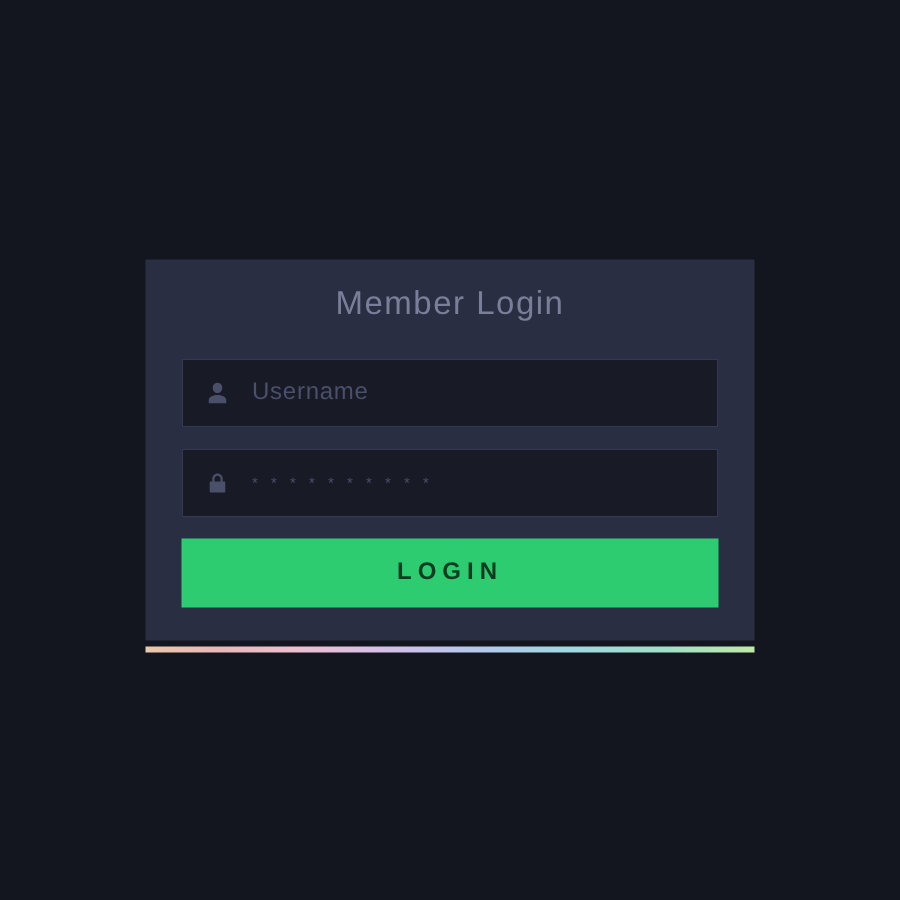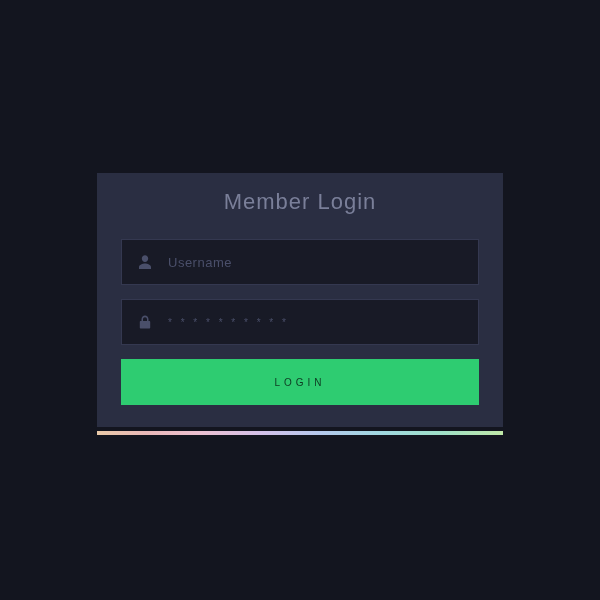--- a/index.html
+++ b/index.html
@@ -43,36 +43,36 @@
     width: 18px;
     margin-right: 14px;
   }
   .input-icon svg {
     width: 12px;
     height: 14px;
     fill: #4a4f6a;
   }
   .input-text {
     color: #4a4f6a;
-    font-size: 13px;
+    font-size: 16px;
     font-weight: 300;
     letter-spacing: 0.5px;
   }
   .input-text.dots {
     letter-spacing: 3px;
     font-size: 10px;
   }
   .login-button {
     width: 100%;
     height: 46px;
     background: #2ecc71;
     color: #0e3a22;
     border: none;
-    font-size: 10px;
-    font-weight: 400;
+    font-size: 16px;
+    font-weight: 700;
     letter-spacing: 4px;
     cursor: pointer;
     display: flex;
     align-items: center;
     justify-content: center;
   }
   .rainbow-strip {
     position: absolute;
     left: 0;
     right: 0;

